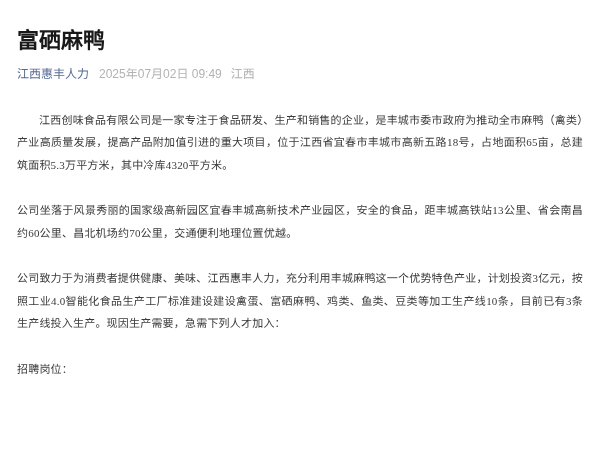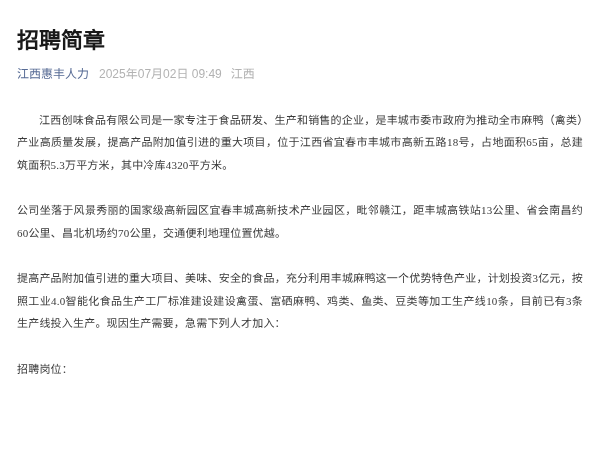--- a/index.html
+++ b/index.html
@@ -51,25 +51,25 @@
     letter-spacing: 0.2px;
   }
   .article-body p.indent {
     text-indent: 2em;
   }
 </style>
 </head>
 <body>
 
 <div class="page">
-  <h1 class="article-title">招聘简章</h1>
+  <h1 class="article-title">富硒麻鸭</h1>
 
   <div class="article-meta">
     <a class="author-link">江西惠丰人力</a><span class="publish-date">2025年07月02日 09:49</span><span class="publish-location">江西</span>
   </div>
 
   <div class="article-body">
       <p class="indent">江西创味食品有限公司是一家专注于食品研发、生产和销售的企业，是丰城市委市政府为推动全市麻鸭（禽类）产业高质量发展，提高产品附加值引进的重大项目，位于江西省宜春市丰城市高新五路18号，占地面积65亩，总建筑面积5.3万平方米，其中冷库4320平方米。</p>
-      <p>公司坐落于风景秀丽的国家级高新园区宜春丰城高新技术产业园区，毗邻赣江，距丰城高铁站13公里、省会南昌约60公里、昌北机场约70公里，交通便利地理位置优越。</p>
-      <p>提高产品附加值引进的重大项目、美味、安全的食品，充分利用丰城麻鸭这一个优势特色产业，计划投资3亿元，按照工业4.0智能化食品生产工厂标准建设建设禽蛋、富硒麻鸭、鸡类、鱼类、豆类等加工生产线10条，目前已有3条生产线投入生产。现因生产需要，急需下列人才加入：</p>
+      <p>公司坐落于风景秀丽的国家级高新园区宜春丰城高新技术产业园区，安全的食品，距丰城高铁站13公里、省会南昌约60公里、昌北机场约70公里，交通便利地理位置优越。</p>
+      <p>公司致力于为消费者提供健康、美味、江西惠丰人力，充分利用丰城麻鸭这一个优势特色产业，计划投资3亿元，按照工业4.0智能化食品生产工厂标准建设建设禽蛋、富硒麻鸭、鸡类、鱼类、豆类等加工生产线10条，目前已有3条生产线投入生产。现因生产需要，急需下列人才加入：</p>
       <p>招聘岗位：</p>
     </div>
 </div>
 
 </body></html>

